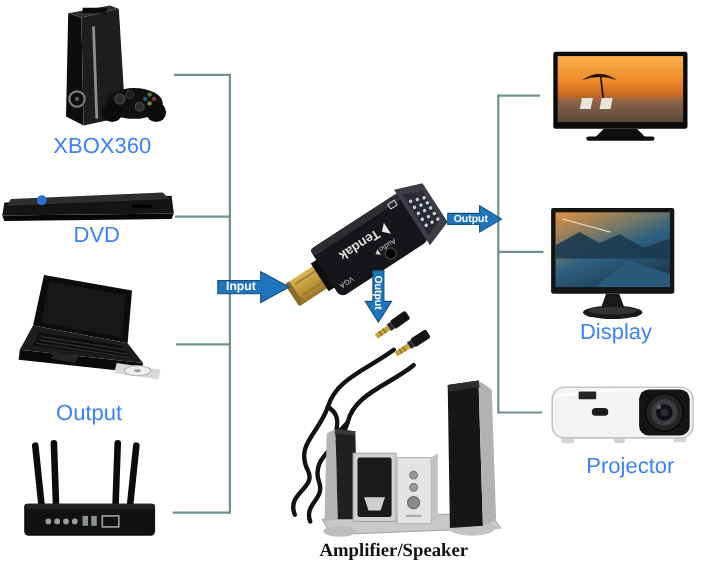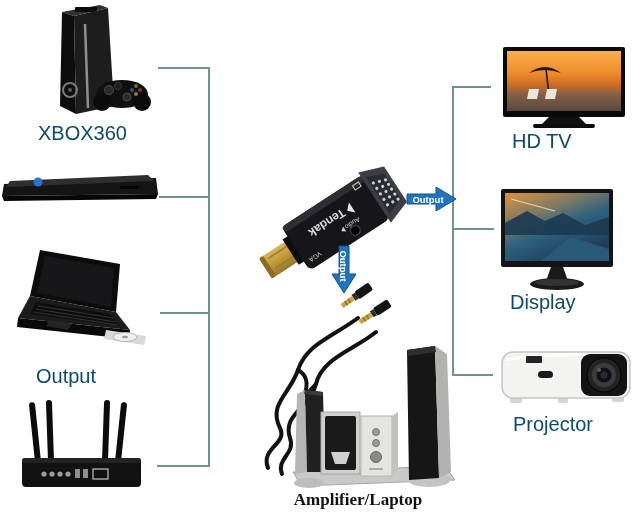--- a/index.html
+++ b/index.html
@@ -1,19 +1,19 @@
 <!DOCTYPE html>
 <html><head>
 <meta charset="utf-8">
 <style>
   html,body{margin:0;padding:0;background:#fff;}
   #stage{position:relative;width:640px;height:513px;background:#ffffff;overflow:hidden;
          font-family:"Liberation Sans",sans-serif;}
   .abs{position:absolute;}
-  .dev-label{position:absolute;color:#0c4a6e;font-size:20px;
+  .dev-label{position:absolute;color:#3b82f6;font-size:20px;text-align:center;
              font-family:"Liberation Sans",sans-serif;white-space:nowrap;}
   .amp-label{position:absolute;color:#111;font-size:17px;font-weight:bold;text-align:center;
              font-family:"Liberation Serif",serif;white-space:nowrap;}
   .arrow-wrap{position:absolute;}
   .arrow-text{position:absolute;color:#fff;font-weight:bold;
               font-family:"Liberation Sans",sans-serif;text-align:center;}
   svg{display:block;overflow:visible;}
 </style>
 </head>
 <body>
@@ -260,35 +260,41 @@
       <rect x="84" y="128" width="14" height="2" fill="#aaa"></rect>
     </g>
     <g>
       <ellipse cx="144" cy="141" rx="20" ry="6" fill="#c4c4c2"></ellipse>
       <polygon points="122,10 150,6 154,138 124,140" fill="#161616"></polygon>
       <polygon points="150,6 162,14 166,132 154,138" fill="#b2b2b0"></polygon>
       <polygon points="122,10 150,6 151,12 123,16" fill="#2e2e2e"></polygon>
     </g>
   </svg>
 
+  <div class="arrow-wrap" style="left:198px;top:246px;width:66px;height:30px">
+    <svg width="66" height="30">
+      <polygon points="0,9 39,9 39,1 65,15 39,29 39,21 0,21" fill="#1e74bd" stroke="#15517e" stroke-width="1"></polygon>
+    </svg>
+    <span class="arrow-text" style="left:1px;top:9px;width:40px;font-size:11px">Input</span>
+  </div>
 
   <div class="arrow-wrap" style="left:407px;top:186px;width:50px;height:26px">
     <svg width="50" height="26">
       <polygon points="0,8 29,8 29,1 49,13 29,25 29,18 0,18" fill="#1e74bd" stroke="#15517e" stroke-width="1"></polygon>
     </svg>
     <span class="arrow-text" style="left:0px;top:8px;width:42px;font-size:9.5px">Output</span>
   </div>
 
   <div class="arrow-wrap" style="left:320px;top:257px;width:48px;height:26px;transform:rotate(90deg);transform-origin:24px 13px">
     <svg width="48" height="26">
       <polygon points="0,8 28,8 28,1 47,13 28,25 28,18 0,18" fill="#1e74bd" stroke="#15517e" stroke-width="1"></polygon>
     </svg>
     <span class="arrow-text" style="left:0px;top:8px;width:40px;font-size:9.5px">Output</span>
   </div>
 
   <div class="dev-label" style="left:38px;top:122px;width:110px">XBOX360</div>
+  <div class="dev-label" style="left:48px;top:203px;width:80px">DVD</div>
   <div class="dev-label" style="left:36px;top:365px;width:90px">Output</div>
-  <div class="dev-label" style="left:512px;top:130px;width:100px">HD TV</div>
   <div class="dev-label" style="left:513px;top:413px;width:120px">Projector</div>
   <div class="dev-label" style="left:510px;top:291px;width:100px">Display</div>
-  <div class="amp-label" style="left:288px;top:490px;width:140px">Amplifier/Laptop</div>
+  <div class="amp-label" style="left:288px;top:490px;width:140px">Amplifier/Speaker</div>
 
 </div>
 
 </body></html>

